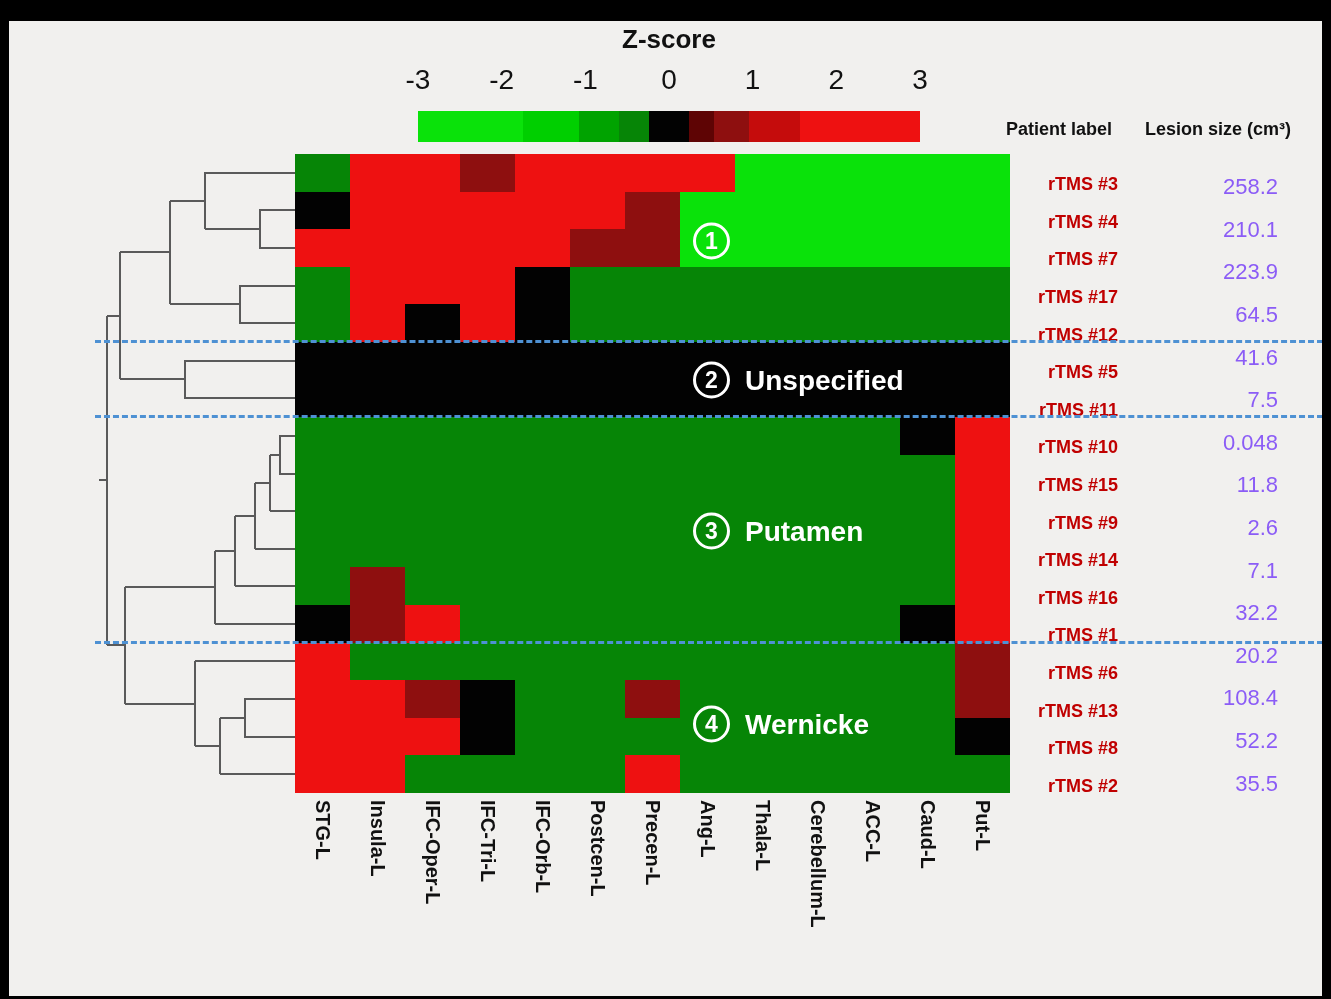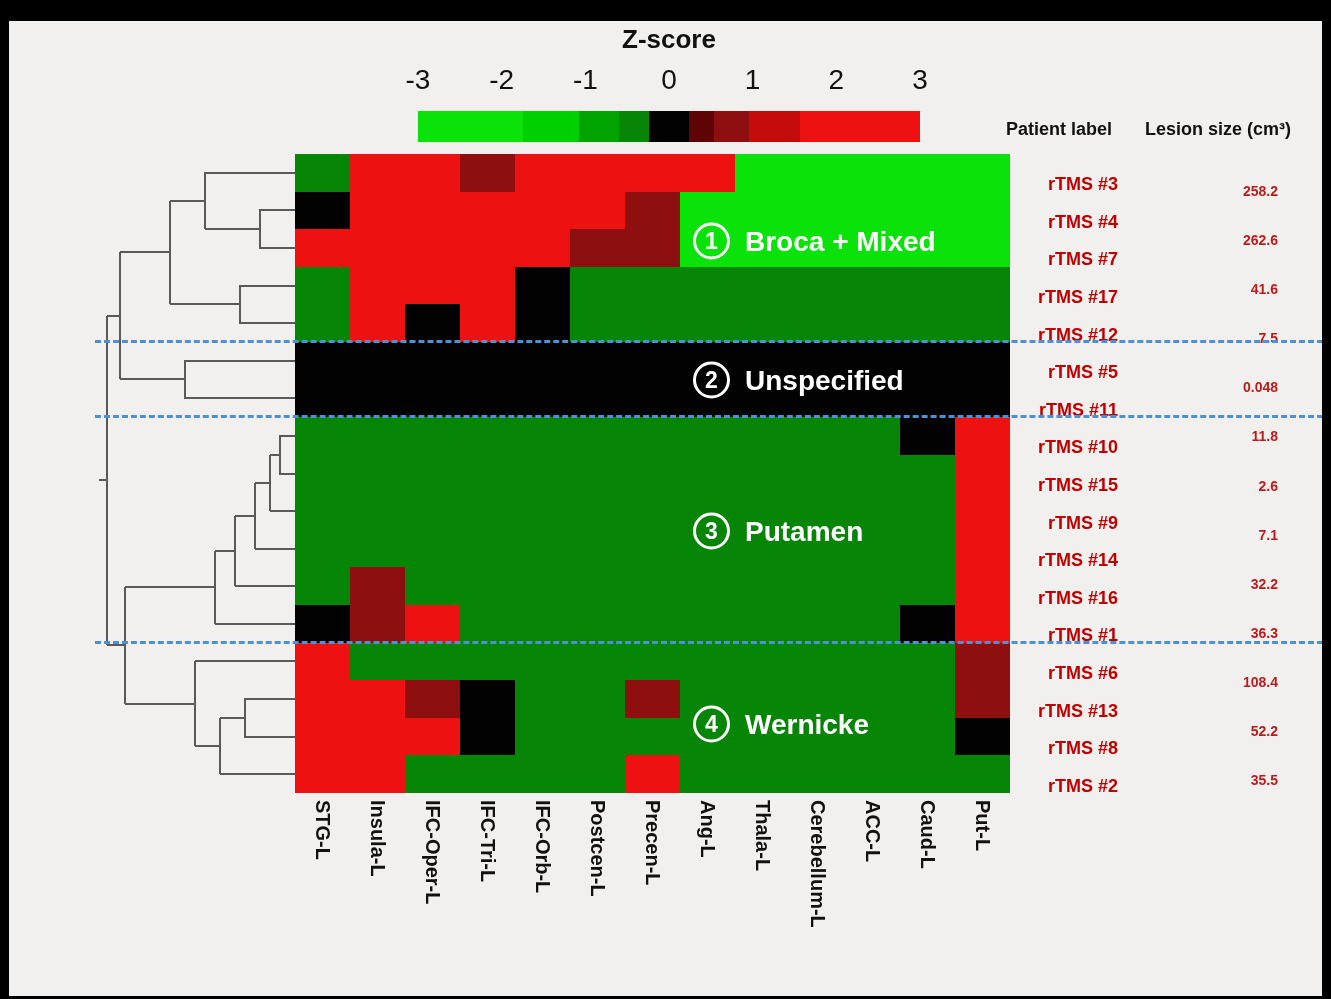--- a/index.html
+++ b/index.html
@@ -33,21 +33,21 @@
 
   .heatmap{position:absolute;left:295px;top:142px;width:715px;height:639px;
            display:grid;grid-template-columns:repeat(13,1fr);grid-template-rows:repeat(17,1fr);}
   .heatmap div{width:100%;height:100%;}
 
   .side-col{position:absolute;top:154px;height:639px;display:flex;flex-direction:column;align-items:flex-end;}
   .patient-col{left:1010px;width:108px;}
   .lesion-col{left:1128px;width:150px;}
   .rowcell{flex:1;display:flex;align-items:center;justify-content:center;}
   .plabel{color:#c00000;font-weight:bold;font-size:18px;}
-  .lvalue{color:#b91c1c;font-weight:700;font-size:14px;}
+  .lvalue{color:#8b5cf6;font-weight:400;font-size:22px;}
 
   .col-labels{position:absolute;left:295px;top:788px;width:715px;height:200px;display:flex;}
   .collab{width:55px;display:flex;justify-content:center;align-items:flex-start;}
   .collab span{writing-mode:vertical-rl;font-size:20px;font-weight:bold;color:#111;white-space:nowrap;}
 
   .divider{position:absolute;left:95px;width:1228px;height:0;border-top:3px dashed #4e91d3;z-index:20;}
   .divider-1{top:328px;}
   .divider-2{top:403px;}
   .divider-3{top:629px;}
 
@@ -342,29 +342,31 @@
       <div class="rowcell plabel">rTMS #14</div>
       <div class="rowcell plabel">rTMS #16</div>
       <div class="rowcell plabel">rTMS #1</div>
       <div class="rowcell plabel">rTMS #6</div>
       <div class="rowcell plabel">rTMS #13</div>
       <div class="rowcell plabel">rTMS #8</div>
       <div class="rowcell plabel">rTMS #2</div>
     </div>
   <div class="side-col lesion-col">
       <div class="rowcell lvalue">258.2</div>
-      <div class="rowcell lvalue">262.6</div>
+      <div class="rowcell lvalue">210.1</div>
+      <div class="rowcell lvalue">223.9</div>
+      <div class="rowcell lvalue">64.5</div>
       <div class="rowcell lvalue">41.6</div>
       <div class="rowcell lvalue">7.5</div>
       <div class="rowcell lvalue">0.048</div>
       <div class="rowcell lvalue">11.8</div>
       <div class="rowcell lvalue">2.6</div>
       <div class="rowcell lvalue">7.1</div>
       <div class="rowcell lvalue">32.2</div>
-      <div class="rowcell lvalue">36.3</div>
+      <div class="rowcell lvalue">20.2</div>
       <div class="rowcell lvalue">108.4</div>
       <div class="rowcell lvalue">52.2</div>
       <div class="rowcell lvalue">35.5</div>
     </div>
 
   <div class="col-labels">
       <div class="collab">
         <span>STG-L</span>
       </div>
       <div class="collab">
@@ -404,21 +406,20 @@
         <span>Put-L</span>
       </div>
     </div>
 
   <div class="divider divider-1"></div>
   <div class="divider divider-2"></div>
   <div class="divider divider-3"></div>
 
   <div class="cluster-label cluster-1">
     <span class="cluster-num">1</span>
-    <span class="cluster-name">Broca + Mixed</span>
   </div>
   <div class="cluster-label cluster-2">
     <span class="cluster-num">2</span>
     <span class="cluster-name">Unspecified</span>
   </div>
   <div class="cluster-label cluster-3">
     <span class="cluster-num">3</span>
     <span class="cluster-name">Putamen</span>
   </div>
   <div class="cluster-label cluster-4">

